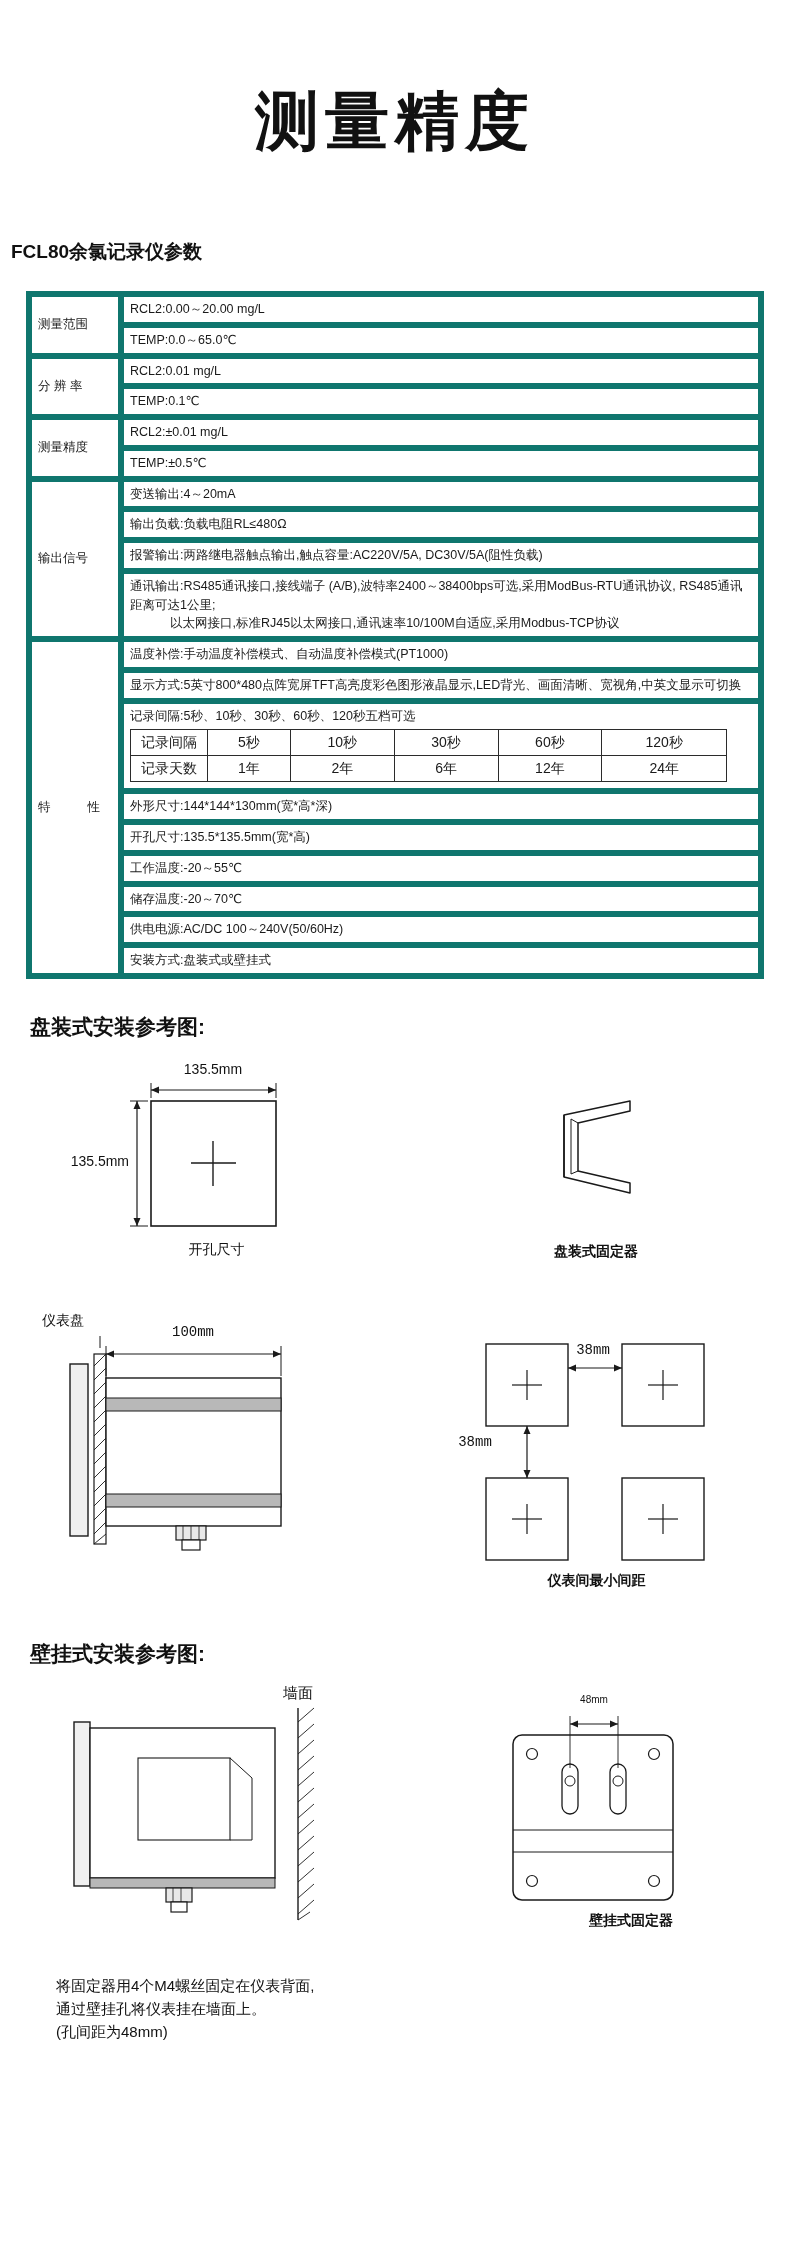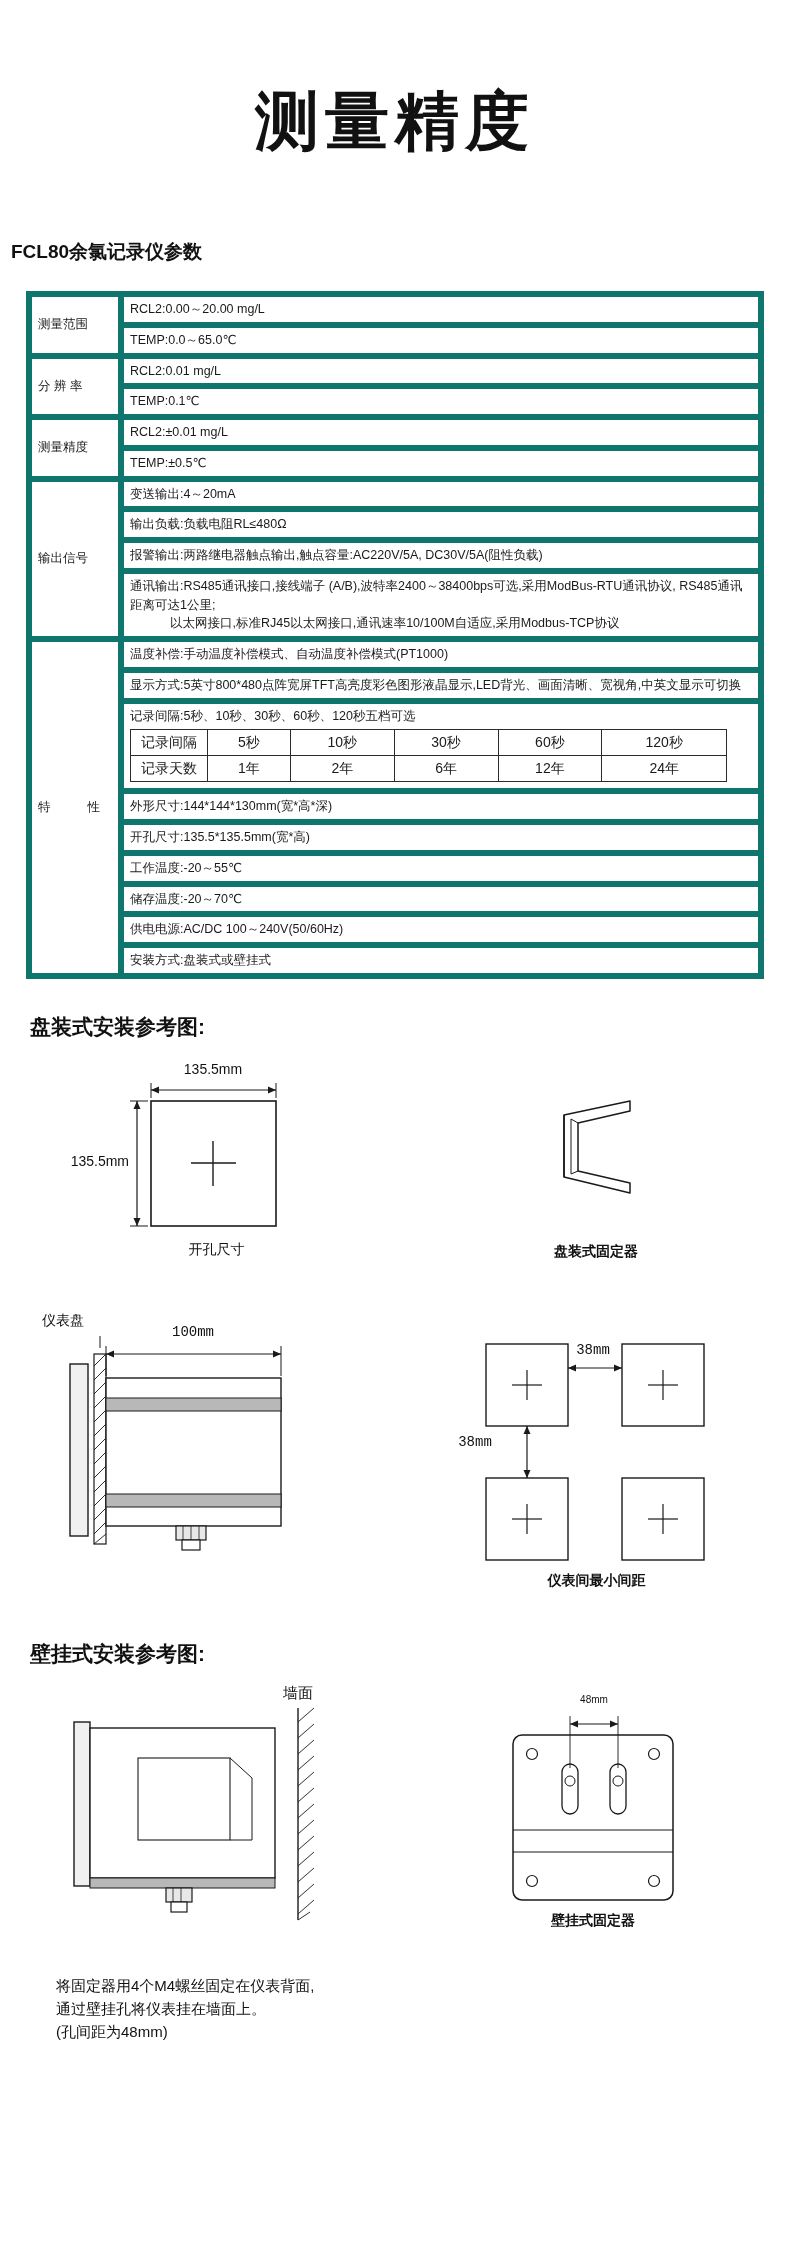--- a/index.html
+++ b/index.html
@@ -396,21 +396,21 @@
 
         <line x1="544" y1="36" x2="544" y2="88" stroke="#1a1a1a" stroke-width="0.9"></line>
         <line x1="592" y1="36" x2="592" y2="88" stroke="#1a1a1a" stroke-width="0.9"></line>
         <line x1="544" y1="44" x2="592" y2="44" stroke="#1a1a1a" stroke-width="1.2"></line>
         <polygon points="544,44 552,40.5 552,47.5" fill="#1a1a1a"></polygon>
         <polygon points="592,44 584,40.5 584,47.5" fill="#1a1a1a"></polygon>
       </svg>
 
       <div class="caption" style="position:absolute; left:222px; top:4px; width:100px; font-size:15px;">墙面</div>
       <div class="caption" style="position:absolute; left:523px; top:14px; width:90px; font-size:10px;">48mm</div>
-      <div class="caption bold" style="position:absolute; left:487px; top:232px; width:160px;">壁挂式固定器</div>
+      <div class="caption bold" style="position:absolute; left:487px; top:232px; width:160px;text-align:right;">壁挂式固定器</div>
     </div>
 
     <div class="para" style="margin-top:4px;">
       <div>将固定器用4个M4螺丝固定在仪表背面,</div>
       <div>通过壁挂孔将仪表挂在墙面上。</div>
       <div>(孔间距为48mm)</div>
     </div>
   </div>
 
 </div>

